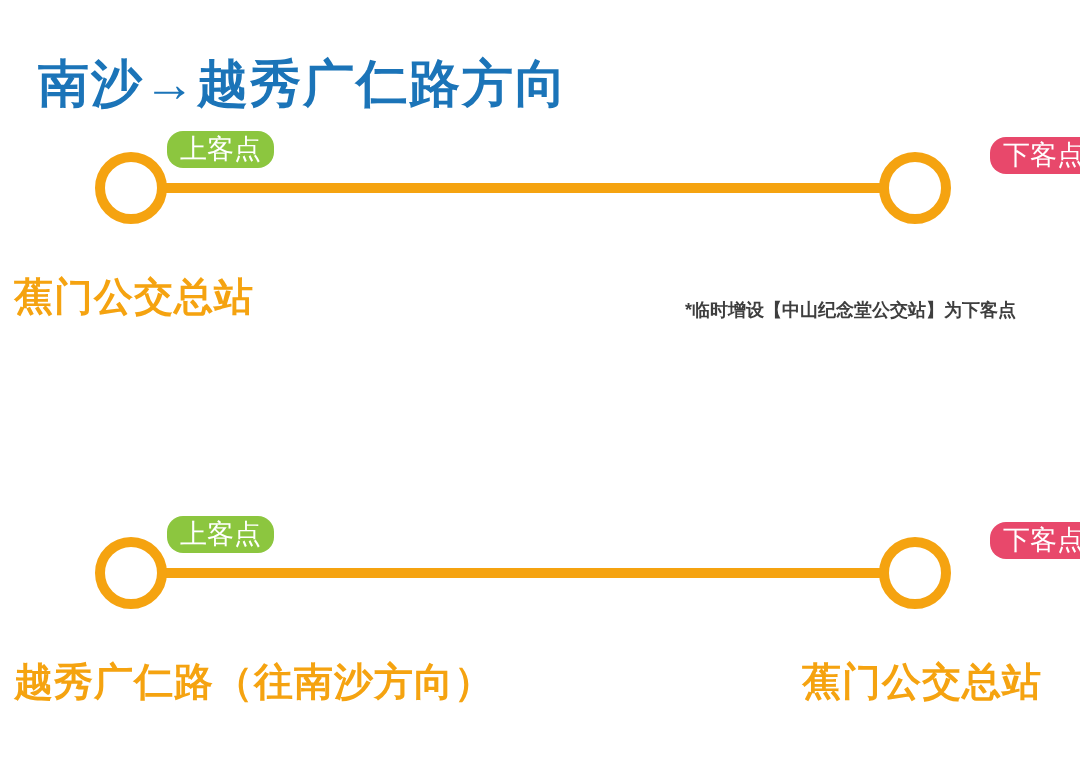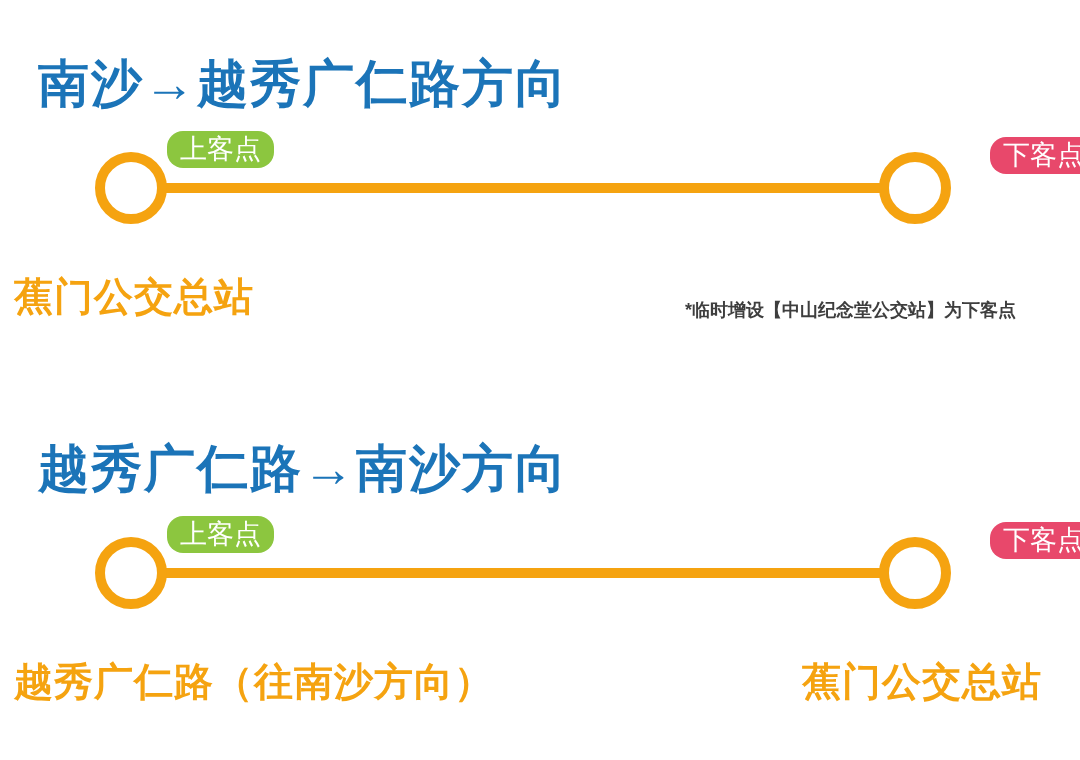--- a/index.html
+++ b/index.html
@@ -115,21 +115,20 @@
 
     <div class="point-badge boarding">上客点</div>
     <div class="point-badge alighting">下客点</div>
 
     <div class="station-name start">蕉门公交总站</div>
 
     <div class="route-note">*临时增设【中山纪念堂公交站】为下客点</div>
   </div>
 
   <div class="section second">
-    <div class="section-title">越秀广仁路→南沙方向</div>
 
     <div class="route-line"></div>
     <div class="station-circle start"></div>
     <div class="station-circle end"></div>
 
     <div class="point-badge boarding">上客点</div>
     <div class="point-badge alighting">下客点</div>
 
     <div class="station-name start">越秀广仁路（往南沙方向）</div>
     <div class="station-name end">蕉门公交总站</div>

